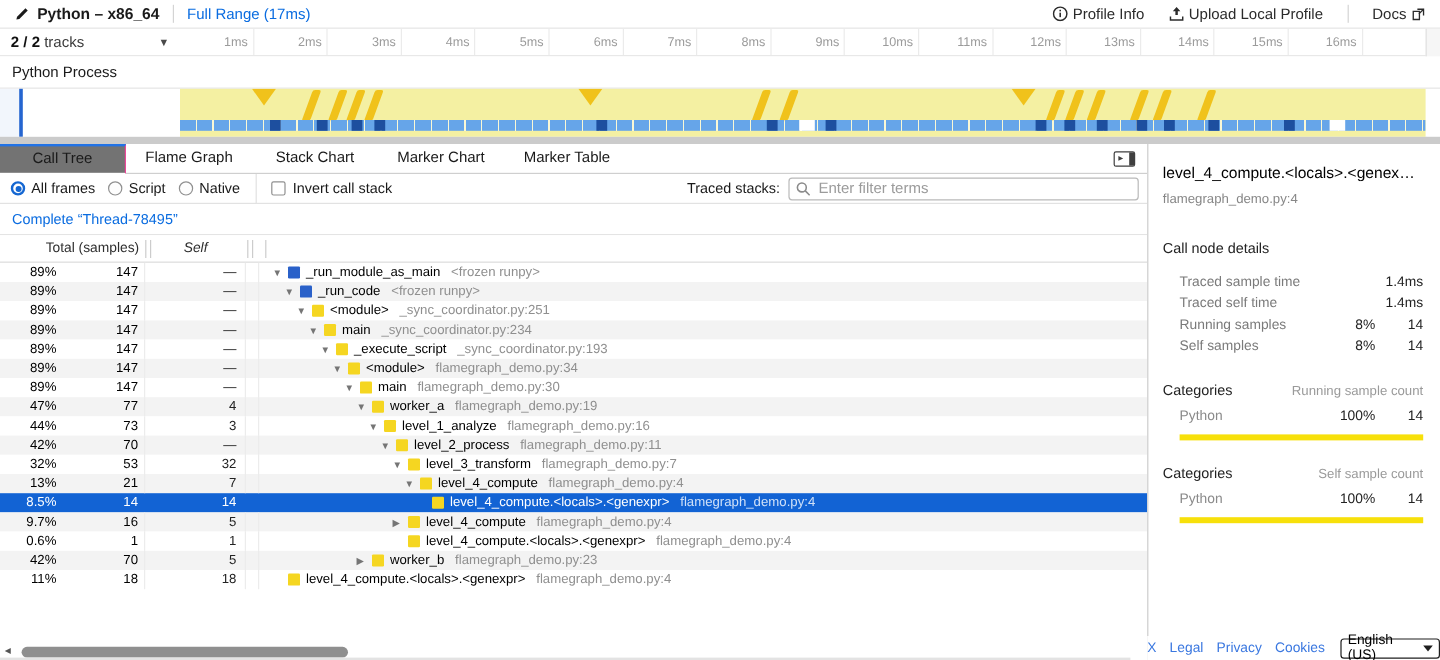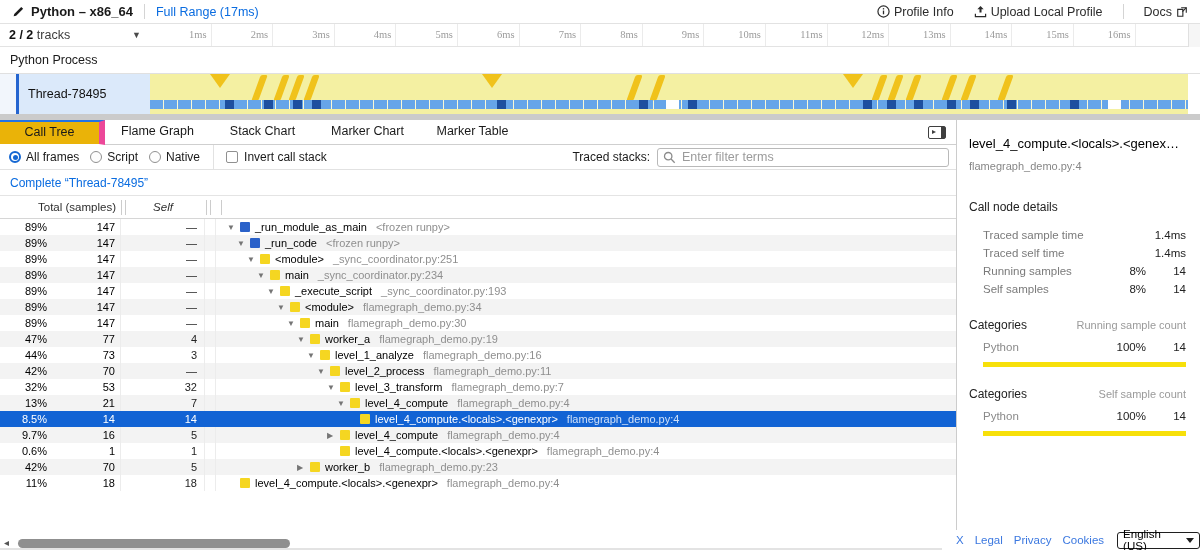--- a/index.html
+++ b/index.html
@@ -23,21 +23,21 @@
 
   
   #ruler { left:0; top:24px; width:1200px; height:23px; border-bottom:1px solid #e3e3e3;
            display:flex; background:#fff; }
   #tracks-cell { width:150px; height:100%; display:flex; align-items:center;
                  padding:0 9px; font-size:12.5px; color:#3c3c3c; }
   #tracks-cell b { color:#111; }
   #tracks-caret { margin-left:auto; font-size:9px; color:#4a4a4a; }
   #ruler-ticks { display:flex; width:1038px; height:100%; }
   .tick { width:61.6px; height:100%; border-right:1px solid #ebebeb;
-          font-size:10.5px; color:#9b9b9b; text-align:right; padding:5px 4px 0 0;font-family:Liberation Serif, serif; }
+          font-size:10.5px; color:#9b9b9b; text-align:right; padding:5px 4px 0 0; }
 
   
   #right-gutter { left:1188px; top:24px; width:12px; height:90px; background:#f6f6f6; border-left:1px solid #e0e0e0; }
 
   
   #process-row { left:0; top:47px; width:1200px; height:27px; border-bottom:1px solid #e0e0e0;
                  display:flex; align-items:center; padding-left:10px; font-size:12.5px; background:#fff; }
   #thread-row { left:0; top:74px; width:1200px; height:40px; background:#fff; }
   #thread-gutter { left:0; top:0; width:16px; height:40px; background:#f2f6fc; }
   #thread-accent { left:16px; top:0; width:3px; height:40px; }
@@ -50,21 +50,21 @@
   #samples-strip { position:absolute; left:0; top:26px; width:1038px; height:9px; }
   .seg-dark { position:absolute; top:0; width:9px; height:9px; }
   .seg-white { position:absolute; top:0; width:13px; height:9px; background:#fff; }
   #gray-band { left:0; top:114px; width:1200px; height:6px; background:#cbcbcb; }
 
   
   #tabbar { left:0; top:120px; width:956px; height:25px; background:#fff;
             border-bottom:1px solid #cfcfcf; display:flex; }
   .tab { width:105px; text-align:center; font-size:12.5px; color:#1a1a1a;
          line-height:23px; cursor:pointer; height:25px; }
-  .tab.active { background:#eab308; border-top:2px solid #2273e6; border-right:6px solid #ec4899;
+  .tab.active { background:#737373; border-top:2px solid #2273e6; border-right:1px solid #ec4899;
                 margin-bottom:-1px; border-bottom:1px solid #fff; line-height:21px; z-index:2; }
   #sidebar-toggle { position:absolute; right:10px; top:6px; width:18px; height:13px;
                     border:1.5px solid #3f3f3f; border-radius:2px; cursor:pointer; }
   #sidebar-toggle .bar { position:absolute; right:0; top:0; width:4px; height:100%; background:#3f3f3f; }
   #sidebar-toggle .tri { position:absolute; left:3px; top:2.5px; width:0; height:0;
                          border-top:2.5px solid transparent; border-bottom:2.5px solid transparent;
                          border-left:4px solid #3f3f3f; }
 
   
   #filter-row { left:0; top:145px; width:956px; height:25px; border-bottom:1px solid #e2e2e2;
@@ -216,23 +216,20 @@
     </div>
 </div>
 <div id="right-gutter" class="abs"></div>
 
 <div id="process-row" class="abs">
   <span>Python Process</span>
 </div>
 <div id="thread-row" class="abs">
   <div id="thread-gutter" class="abs"></div>
   <div id="thread-accent" class="abs" style="background: rgb(37, 101, 208);"></div>
-  <div id="thread-label" class="abs">
-    <span>Thread-78495</span>
-  </div>
   <div id="thread-graph" class="abs" style="background: rgb(244, 240, 162);">
     <div id="markers-layer">
         <div class="marker-tri" style="left: 60px; border-top: 14px solid rgb(240, 194, 27);"></div>
         <div class="marker-slash" style="left: 106px; background: rgb(240, 194, 27);"></div>
         <div class="marker-slash" style="left: 128px; background: rgb(240, 194, 27);"></div>
         <div class="marker-slash" style="left: 143px; background: rgb(240, 194, 27);"></div>
         <div class="marker-slash" style="left: 158px; background: rgb(240, 194, 27);"></div>
         <div class="marker-tri" style="left: 332px; border-top: 14px solid rgb(240, 194, 27);"></div>
         <div class="marker-slash" style="left: 481px; background: rgb(240, 194, 27);"></div>
         <div class="marker-slash" style="left: 504px; background: rgb(240, 194, 27);"></div>

